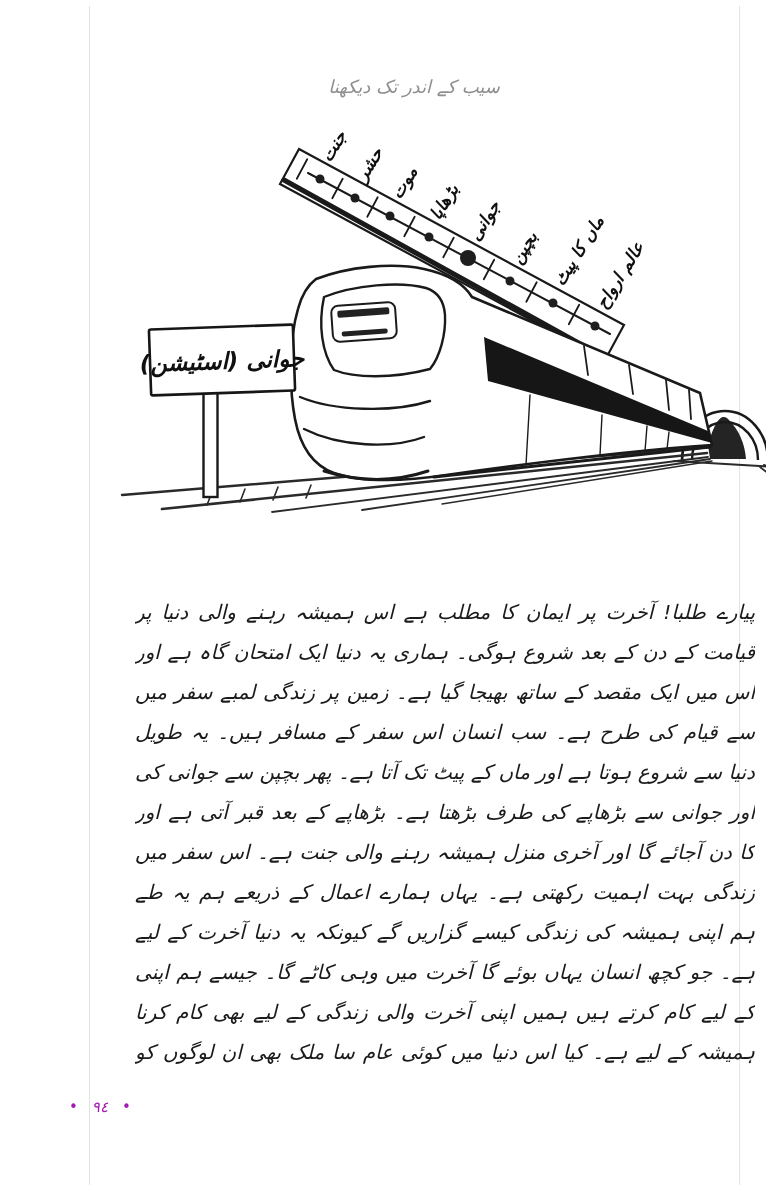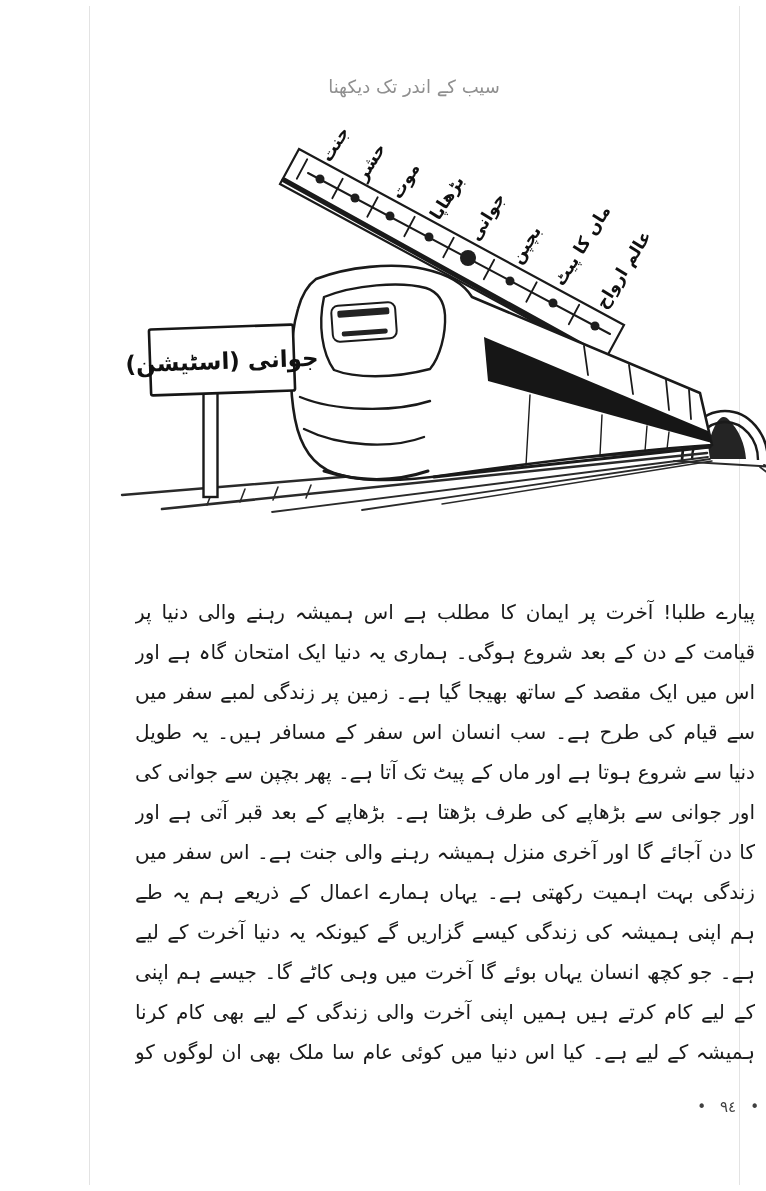--- a/index.html
+++ b/index.html
@@ -3,20 +3,21 @@
 <meta charset="utf-8">
 <style>
   html,body{margin:0;padding:0;background:#ffffff;}
   .page{
     position:relative;
     width:704px;height:1191px;
     background:#ffffff;
     overflow:hidden;
     font-family:"DejaVu Sans",sans-serif;
     color:#1b1b1b;
+    font-style:italic;
   }
   
   .edge-l,.edge-r{position:absolute;top:6px;bottom:6px;width:1px;background:#e3e3e3;}
   .edge-l{left:27px;} .edge-r{right:26px;}
 
   .page-header{
     position:absolute;top:76px;left:0;right:0;
     text-align:center;
     font-size:18px;color:#8f8f8f;
     direction:rtl;
@@ -39,22 +40,22 @@
   }
   .body-text .line{
     height:40px;line-height:40px;
     overflow:hidden;
     text-align:justify;
     text-align-last:justify;
     white-space:normal;
   }
   .page-footer{
     position:absolute;top:1098px;left:0;right:0;
-    text-align:right;
-    font-size:15px;color:#404040;
+    text-align:left;
+    font-size:15px;color:#a21caf;
     direction:rtl;
   }
   .page-footer span{margin:0 7px;}
   svg text{font-family:"DejaVu Sans",sans-serif;}
 </style>
 </head>
 <body>
 
 <div class="page">
   <div class="edge-l"></div>

